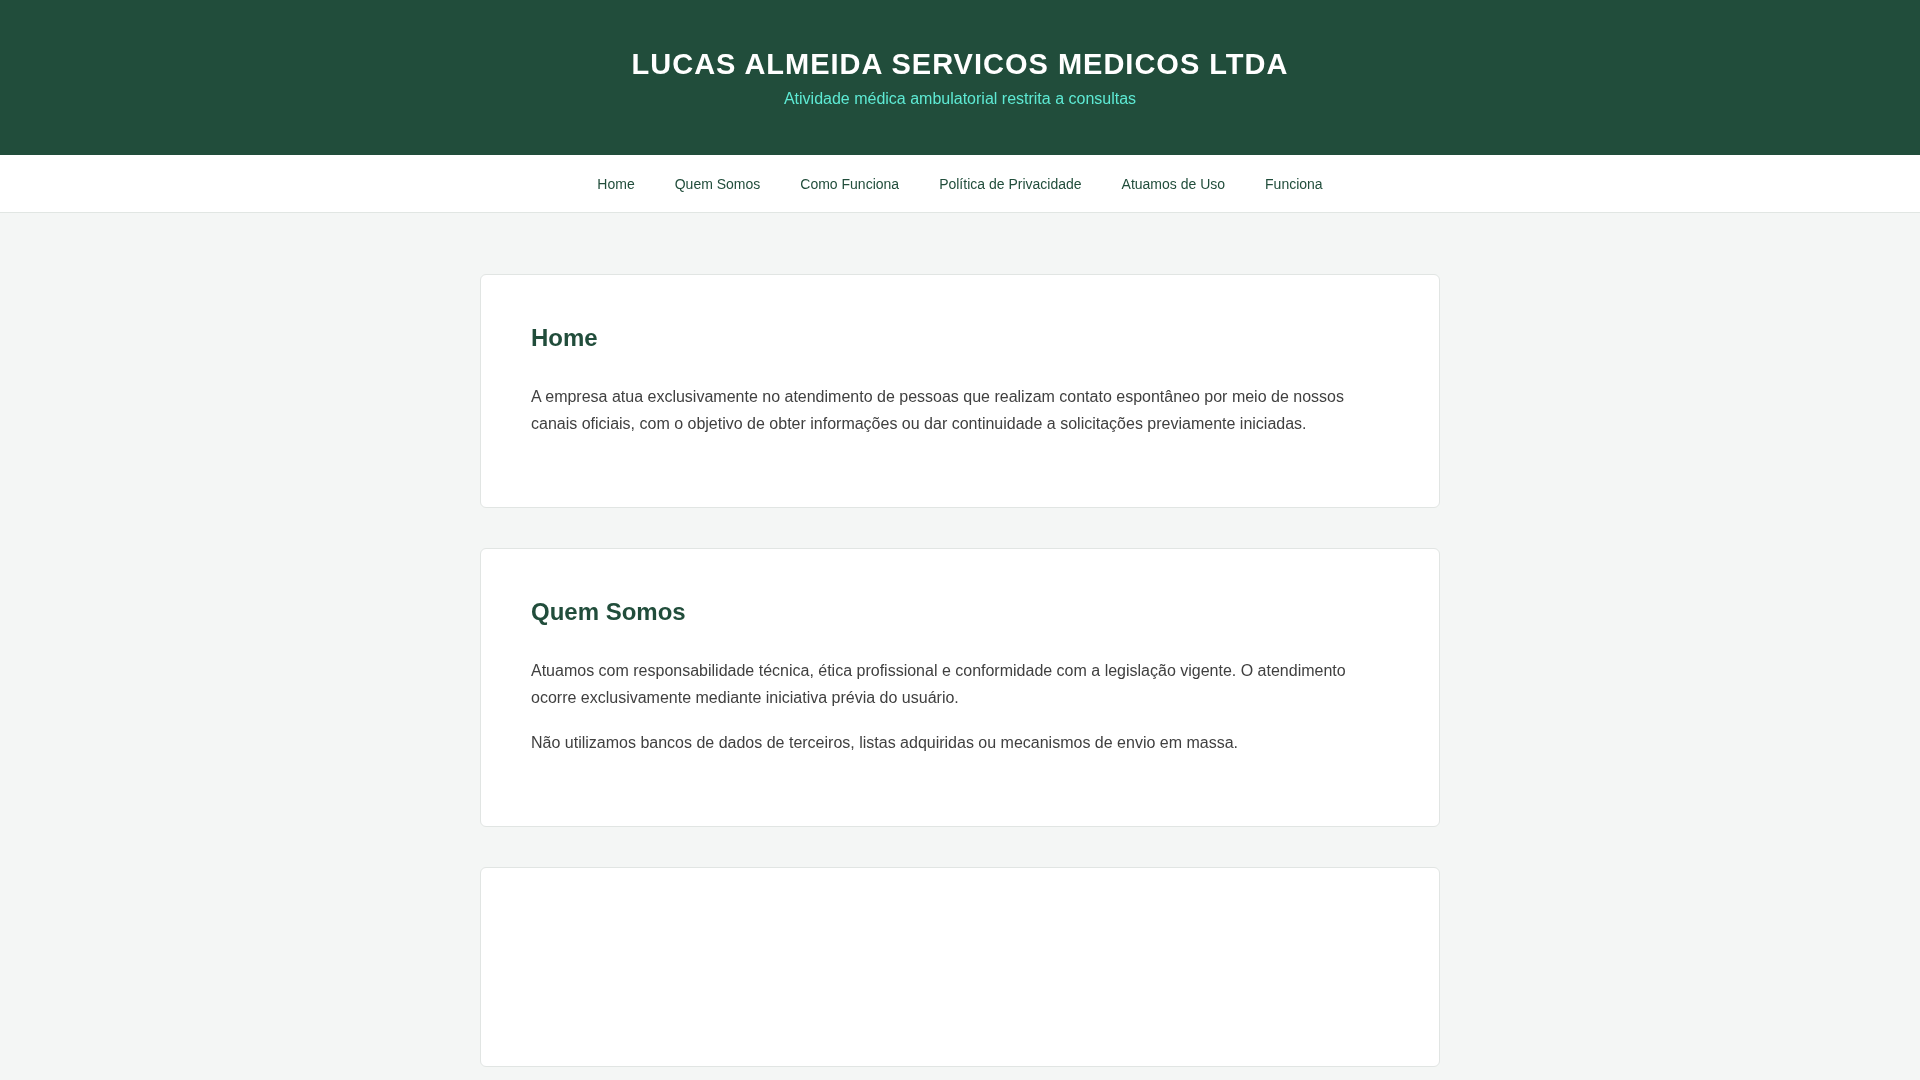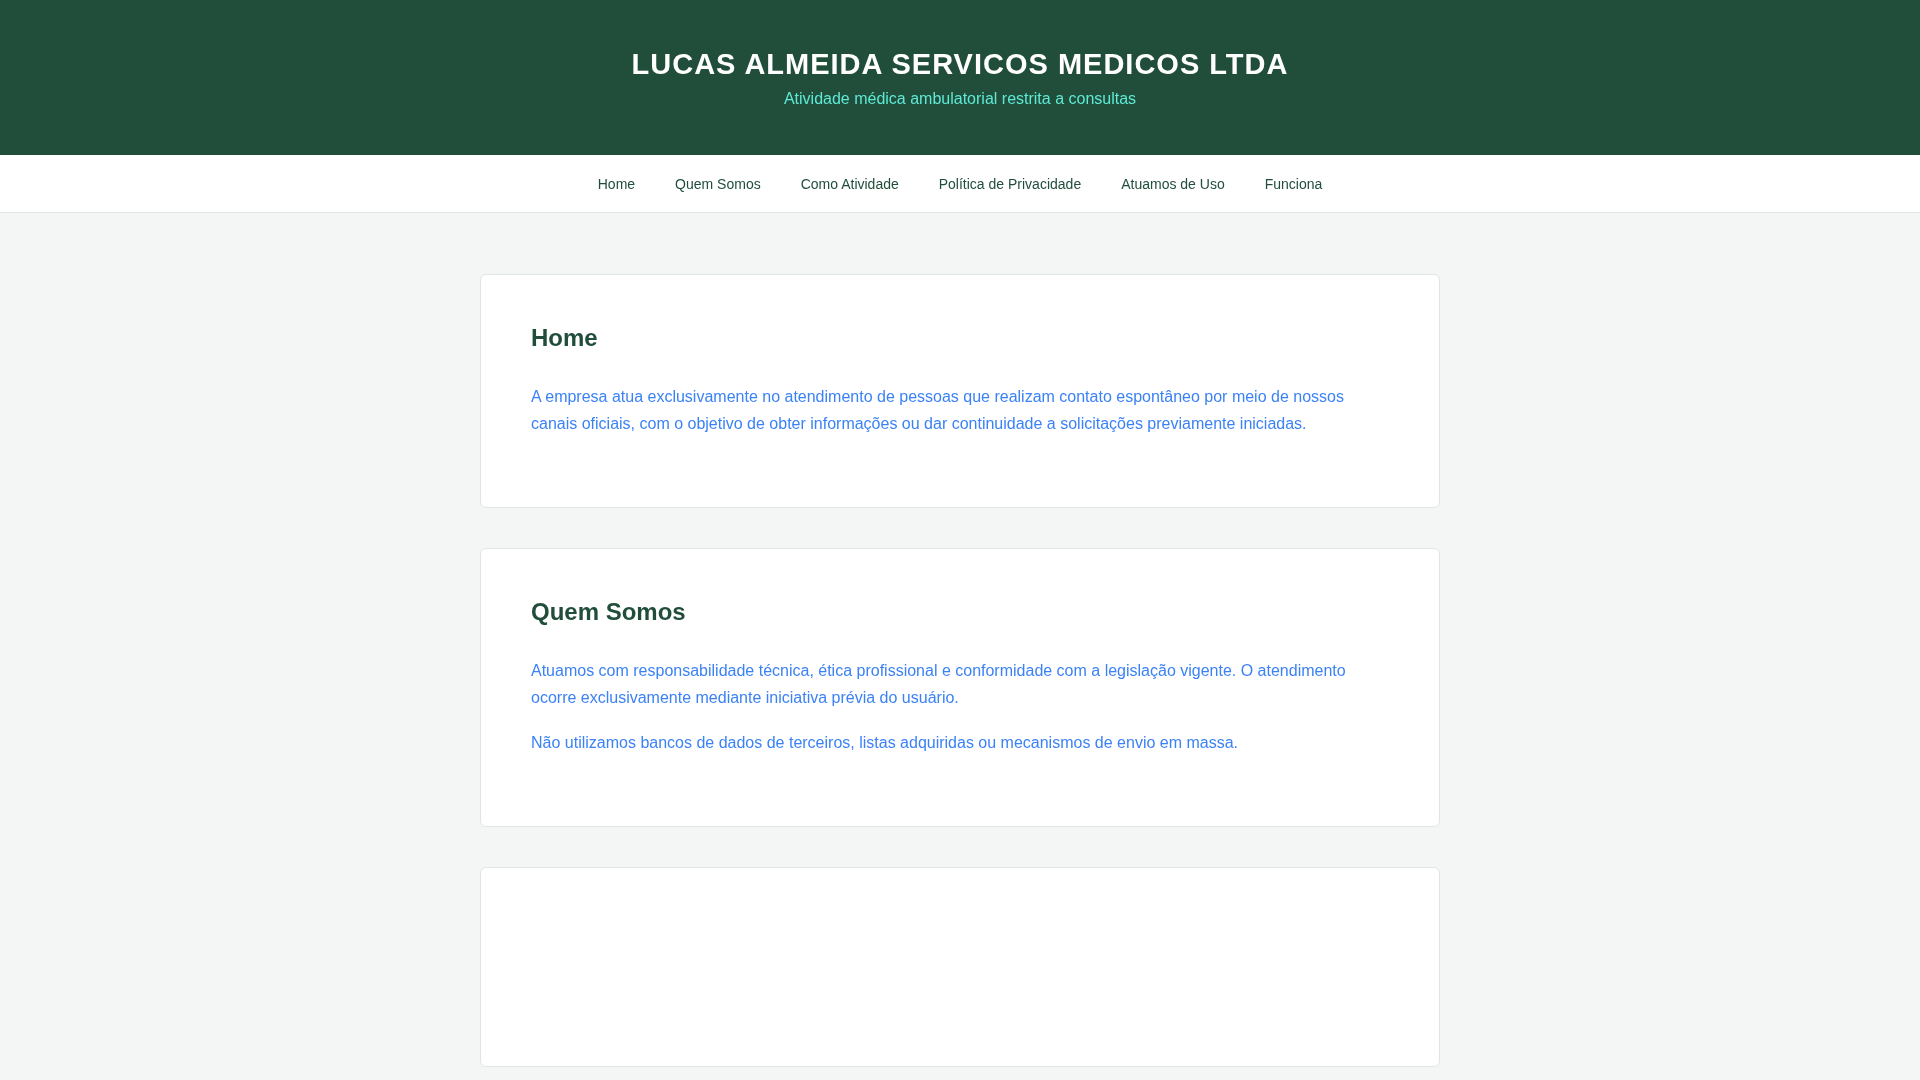--- a/index.html
+++ b/index.html
@@ -61,37 +61,37 @@
   section.card h2 {
     color: #214d3b;
     font-size: 24px;
     font-weight: bold;
     line-height: 30px;
     margin-bottom: 30px;
   }
   section.card p {
     font-size: 16px;
     line-height: 27px;
-    color: #3b82f6;
+    color: #404040;
     margin-bottom: 18px;
   }
   section.card p:last-child { margin-bottom: 18px; }
 </style>
 </head>
 <body>
 
 <header class="site-header">
   <h1 class="title">LUCAS ALMEIDA SERVICOS MEDICOS LTDA</h1>
   <div class="subtitle">Atividade médica ambulatorial restrita a consultas</div>
 </header>
 
 <nav class="main-nav">
   <a>Home</a>
   <a>Quem Somos</a>
-  <a>Como Atividade</a>
+  <a>Como Funciona</a>
   <a>Política de Privacidade</a>
   <a>Atuamos de Uso</a>
   <a>Funciona</a>
 </nav>
 
 <main>
   <section class="card">
     <h2>Home</h2>
     <p>A empresa atua exclusivamente no atendimento de pessoas que realizam contato espontâneo por meio de nossos canais oficiais, com o objetivo de obter informações ou dar continuidade a solicitações previamente iniciadas.</p>
   </section>

